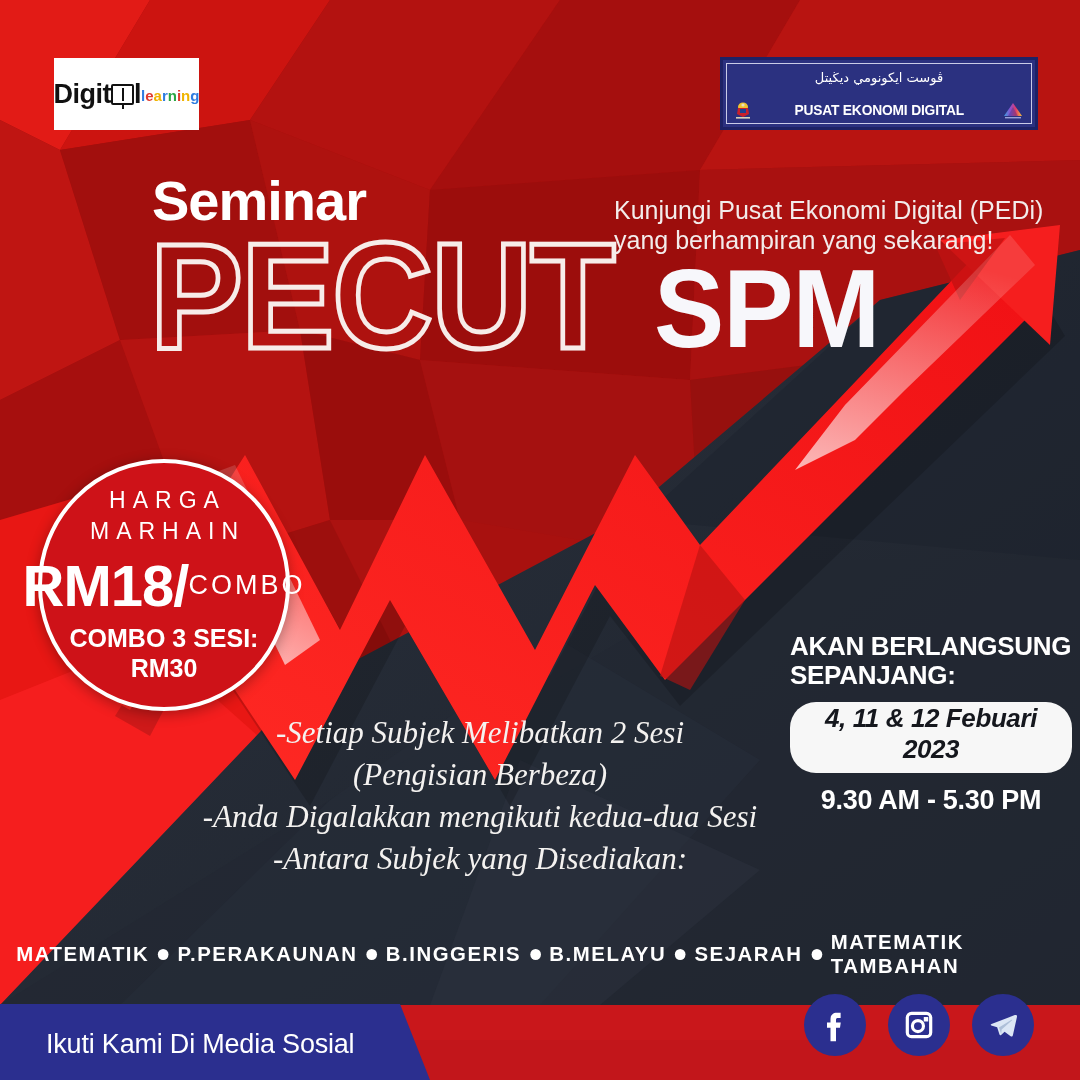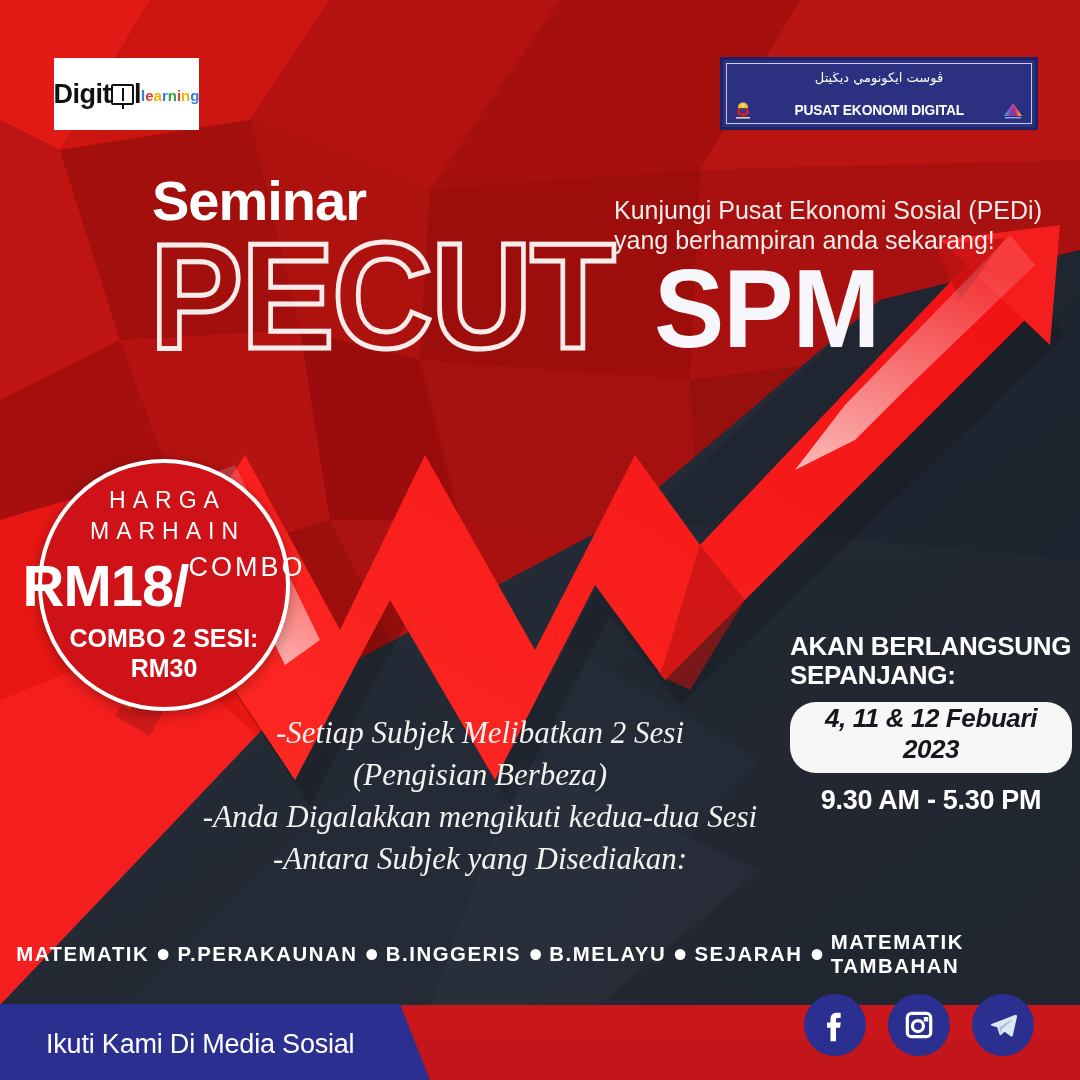--- a/index.html
+++ b/index.html
@@ -180,21 +180,21 @@
   }
   #price-l1, #price-l2 {
     font-size: 23px;
     letter-spacing: 7px;
     font-weight: 500;
     line-height: 1.35;
     text-indent: 7px;
   }
   #price-main {
     display: flex;
-    align-items: flex-start;
+    align-items: center;
     justify-content: center;
     margin: 5px 0 4px;
   }
   #price-amount {
     font-size: 58px;
     font-weight: bold;
     letter-spacing: -1px;
   }
   #price-unit {
     font-size: 27px;
@@ -414,30 +414,30 @@
         <rect x="2" y="16" width="16" height="1.4" fill="#9aa0d8"></rect>
       </svg>
     </div>
   </div>
 
   <div class="layer" id="seminar">Seminar</div>
   <div class="layer" id="title-row">
     <div id="pecut">PECUT</div>
     <div id="spm">SPM</div>
   </div>
-  <div class="layer" id="tagline">Kunjungi Pusat Ekonomi Sosial (PEDi) yang berhampiran anda sekarang!</div>
+  <div class="layer" id="tagline">Kunjungi Pusat Ekonomi Digital (PEDi) yang berhampiran yang sekarang!</div>
 
   <div class="layer" id="price-circle">
     <div id="price-l1">HARGA</div>
     <div id="price-l2">MARHAIN</div>
     <div id="price-main">
       <span id="price-amount">RM18/</span>
       <span id="price-unit">COMBO</span>
     </div>
-    <div id="price-combo">COMBO 2 SESI:</div>
+    <div id="price-combo">COMBO 3 SESI:</div>
     <div id="price-combo2">RM30</div>
   </div>
 
   <div class="layer" id="schedule">
     <div id="sched-head">AKAN BERLANGSUNG SEPANJANG:</div>
     <div id="sched-date">4, 11 &amp; 12 Febuari 2023</div>
     <div id="sched-time">9.30 AM - 5.30 PM</div>
   </div>
 
   <div class="layer" id="details">

